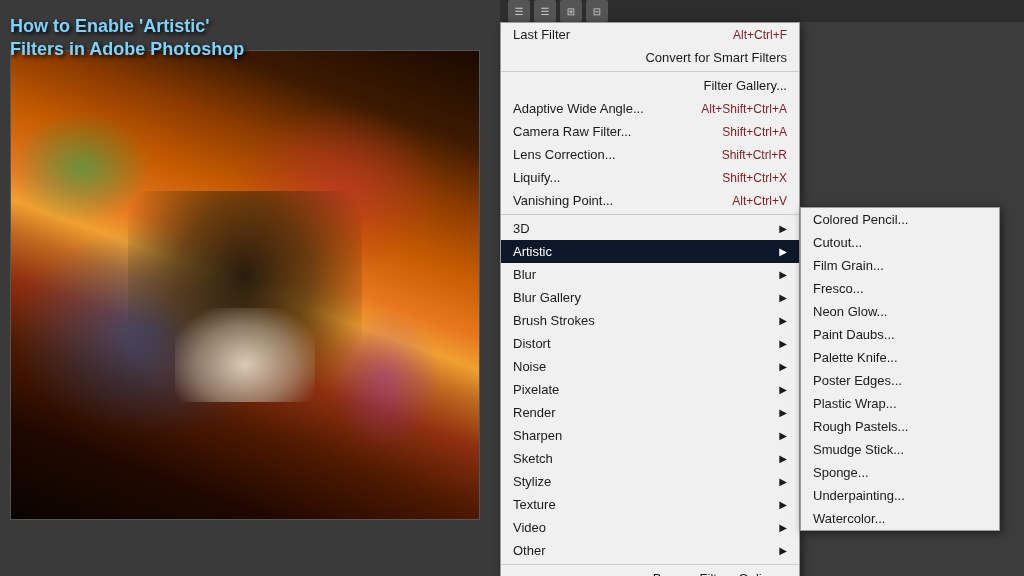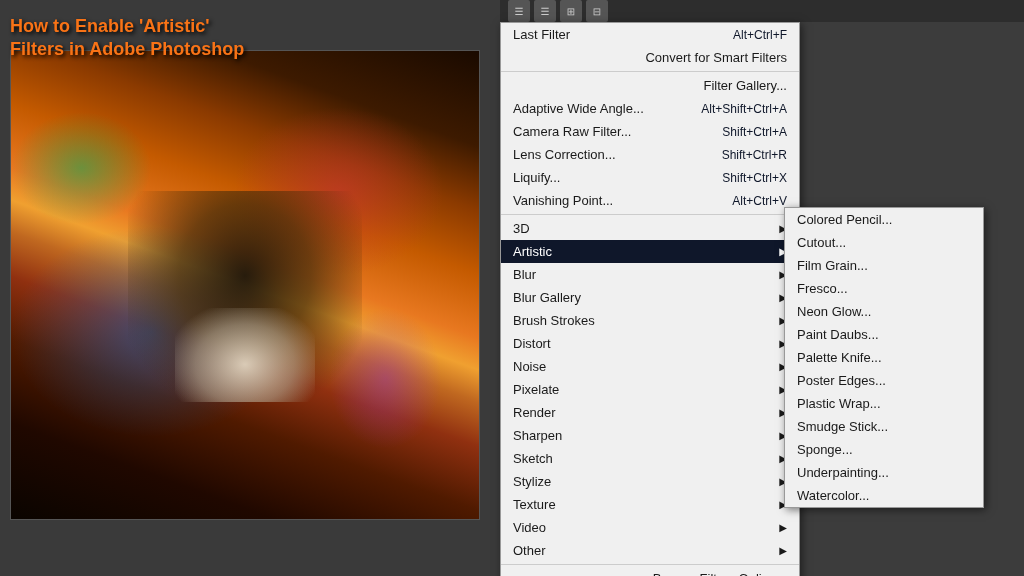--- a/index.html
+++ b/index.html
@@ -35,21 +35,21 @@
       top: 50px;
       left: 10px;
       background: linear-gradient(135deg, #1a1a2e 0%, #16213e 20%, #c0392b 35%, #e74c3c 45%, #f39c12 55%, #27ae60 65%, #2980b9 75%, #8e44ad 85%, #2c3e50 100%);
       border: 1px solid #555;
     }
 
     .title-text {
       position: absolute;
       top: 15px;
       left: 10px;
-      color: #f97316;
+      color: #7dd3fc;
       font-size: 18px;
       font-weight: bold;
       text-shadow: 2px 2px 4px black;
       line-height: 1.3;
     }
 
     
     .right-panel {
       width: 524px;
       height: 576px;
@@ -173,21 +173,21 @@
       justify-content: flex-end;
     }
 
     .menu-item.highlighted {
       background: #0f172a;
       color: white;
     }
 
     .menu-item .shortcut {
       margin-left: auto;
-      color: #0f172a;
+      color: #7f1d1d;
       font-size: 12px;
     }
 
     .menu-item .arrow {
       margin-left: auto;
       font-size: 10px;
     }
 
     .menu-divider {
       height: 1px;
@@ -195,21 +195,21 @@
       margin: 2px 0;
     }
 
     
     .submenu {
       width: 200px;
       background: #f0f0f0;
       border: 1px solid #999;
       box-shadow: 2px 2px 8px rgba(0,0,0,0.5);
       position: absolute;
-      left: 284px;
+      left: 300px;
       top: 185px;
     }
 
     .submenu-item {
       display: flex;
       align-items: center;
       padding: 4px 12px;
       cursor: pointer;
       color: #1a1a1a;
       font-size: 13px;
@@ -433,20 +433,23 @@
           <div class="submenu-item">
             <span>Palette Knife...</span>
           </div>
           <div class="submenu-item">
             <span>Poster Edges...</span>
           </div>
           <div class="submenu-item">
             <span>Plastic Wrap...</span>
           </div>
           <div class="submenu-item">
+            <span>Rough Pastels...</span>
+          </div>
+          <div class="submenu-item">
             <span>Smudge Stick...</span>
           </div>
           <div class="submenu-item">
             <span>Sponge...</span>
           </div>
           <div class="submenu-item">
             <span>Underpainting...</span>
           </div>
           <div class="submenu-item">
             <span>Watercolor...</span>

